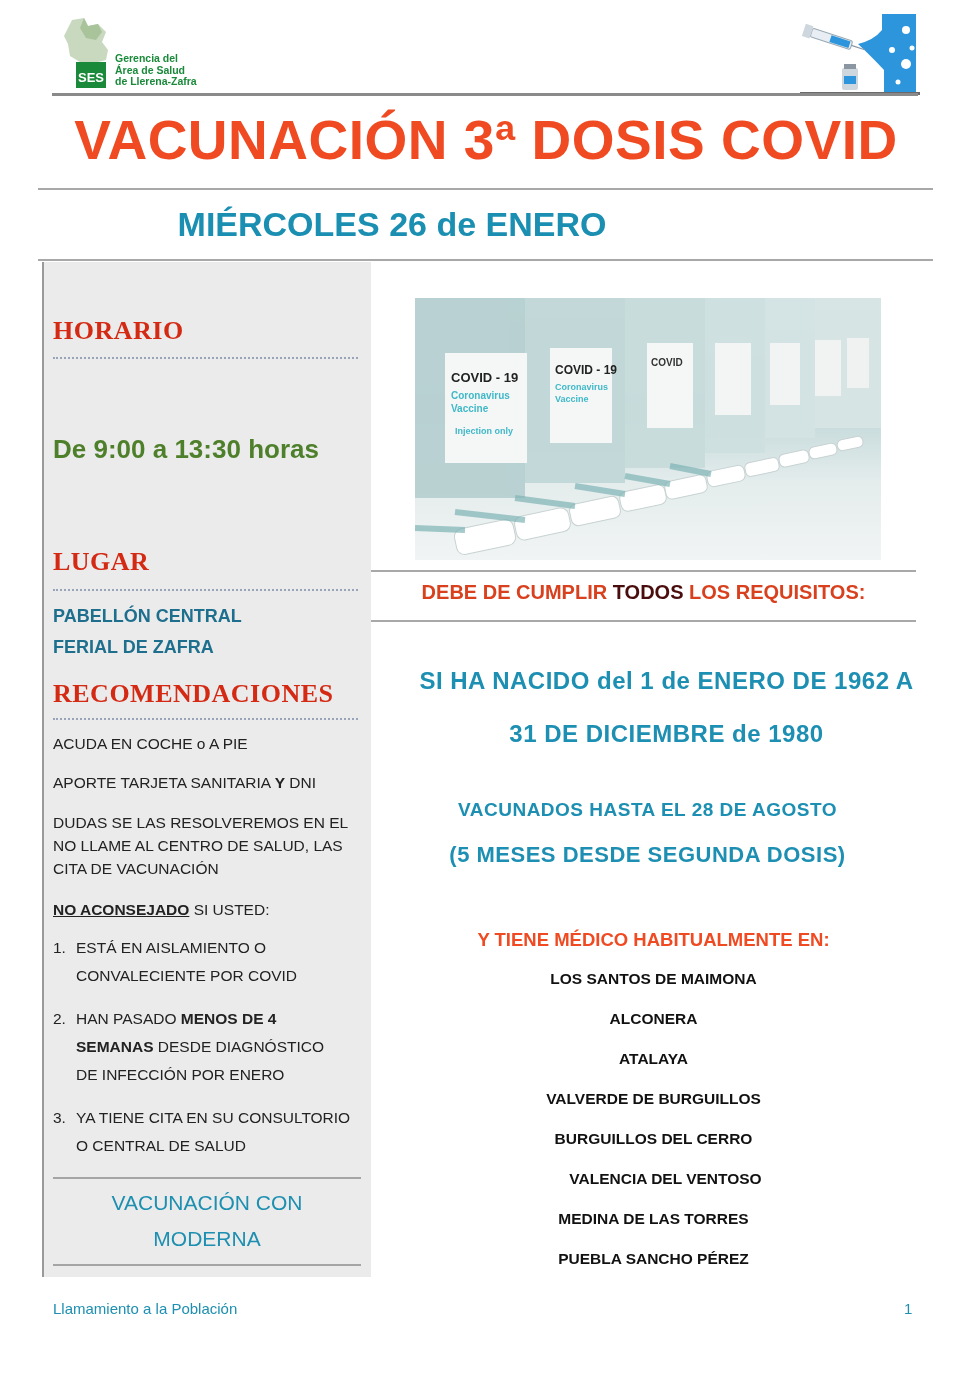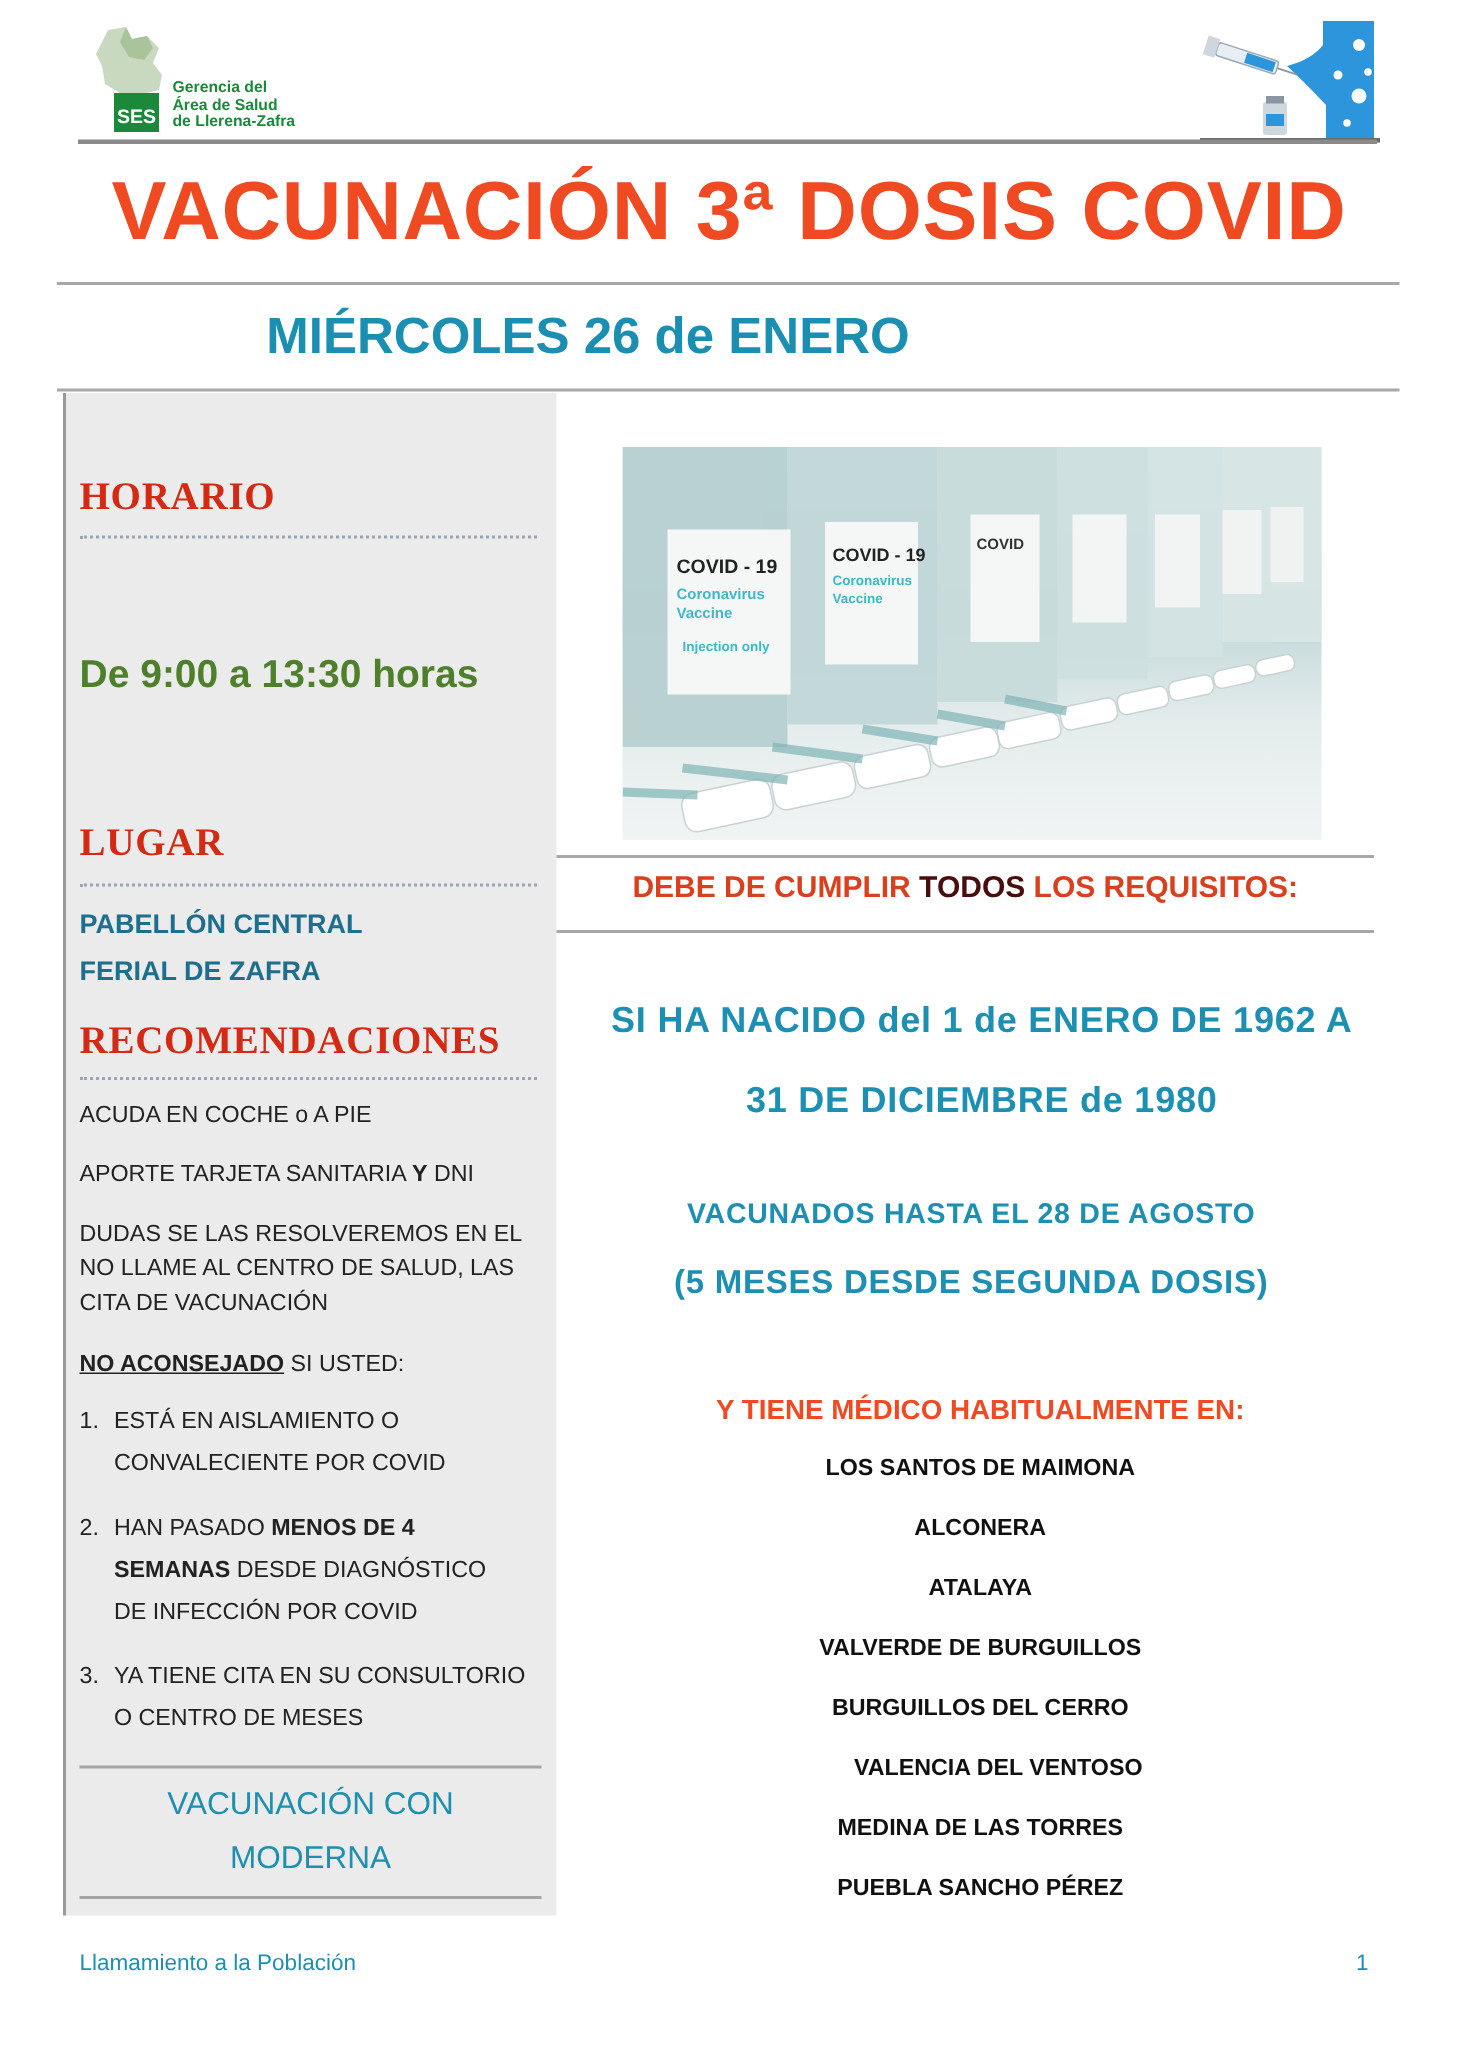--- a/index.html
+++ b/index.html
@@ -27,21 +27,21 @@
   .rec b { font-weight:bold; }
   .ol-item { color:#222; font-size:15.5px; line-height:28px; }
   .solid-rule { height:2px; background:#a5a5a5; width:308px; }
   .moderna { color:#1d8fb0; font-size:21px; line-height:36px; text-align:center; width:308px; }
 
   
   .photo { left:415px; top:298px; width:466px; height:262px; background:linear-gradient(180deg,#d9e6e6 0%,#c4d9da 45%,#e4ecec 70%,#f1f4f4 100%); overflow:hidden; }
   .rrule { left:371px; height:2px; width:545px; background:#a8a8a8; }
   .req { left:371px; top:581px; width:545px; text-align:center; font-size:20px; font-weight:bold; color:#d9411e; }
   .req .dark { color:#4a0d0d; }
-  .born { left:372px; width:565px; text-align:center; font-size:24px; font-weight:bold; color:#1d8fb2; letter-spacing:0.5px; }
+  .born { left:384px; width:565px; text-align:center; font-size:24px; font-weight:bold; color:#1d8fb2; letter-spacing:0.5px; }
   .vacunados { left:371px; width:565px; text-align:center; font-weight:bold; color:#1d8fb2; letter-spacing:0.5px; }
   .medico { left:371px; top:929px; width:565px; text-align:center; font-size:18.5px; font-weight:bold; color:#f04a22; }
   .town { left:371px; width:565px; text-align:center; font-size:15.5px; font-weight:bold; color:#111; }
 
   .footer-left { left:53px; top:1300px; font-size:15px; color:#1d8fb0; }
   .footer-right { left:904px; top:1300px; font-size:15px; color:#1d8fb0; }
 </style>
 </head>
 <body>
 
@@ -118,28 +118,28 @@
       <span>ESTÁ EN AISLAMIENTO O</span>
     </div>
   <div style="padding-left:23px;">CONVALECIENTE POR COVID</div>
 </div>
 <div class="abs ol-item" style="left:53px; top:1005px;">
   <div style="display:flex;">
       <span style="width:23px;">2.</span>
       <span><span>HAN PASADO </span><b>MENOS DE 4</b></span>
     </div>
   <div style="padding-left:23px;"><b>SEMANAS</b><span> DESDE DIAGNÓSTICO</span></div>
-  <div style="padding-left:23px;">DE INFECCIÓN POR COVID</div>
+  <div style="padding-left:23px;">DE INFECCIÓN POR ENERO</div>
 </div>
 <div class="abs ol-item" style="left:53px; top:1104px;">
   <div style="display:flex;">
       <span style="width:23px;">3.</span>
       <span>YA TIENE CITA EN SU CONSULTORIO</span>
     </div>
-  <div style="padding-left:23px;">O CENTRO DE MESES</div>
+  <div style="padding-left:23px;">O CENTRAL DE SALUD</div>
 </div>
 
 <div class="abs solid-rule" style="left:53px; top:1177px;"></div>
 <div class="abs moderna" style="left:53px; top:1185px;">
   <div>VACUNACIÓN CON</div>
   <div>MODERNA</div>
 </div>
 <div class="abs solid-rule" style="left:53px; top:1264px;"></div>
 
 <div class="abs photo">

